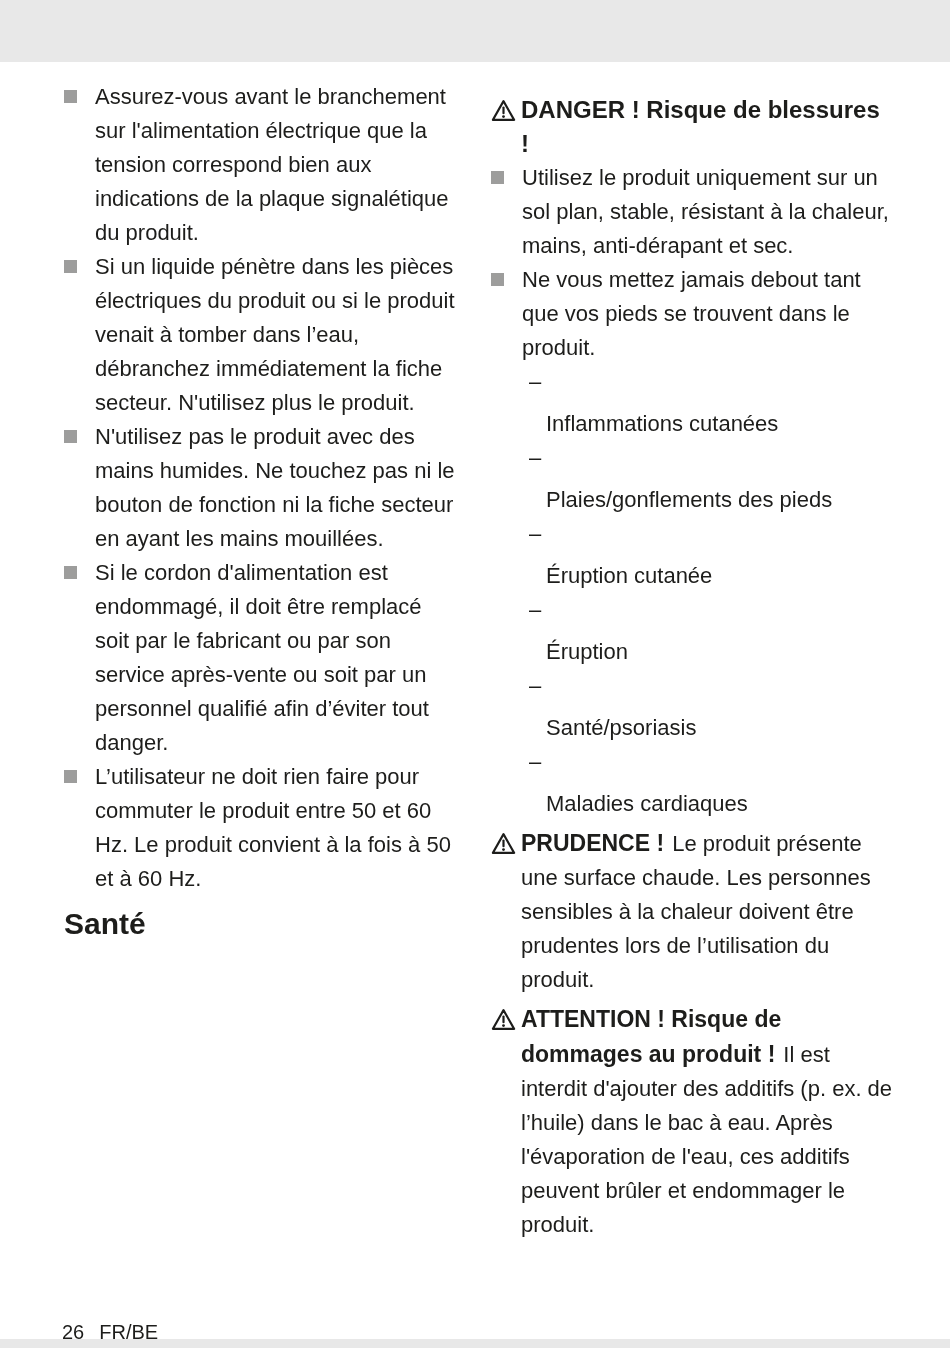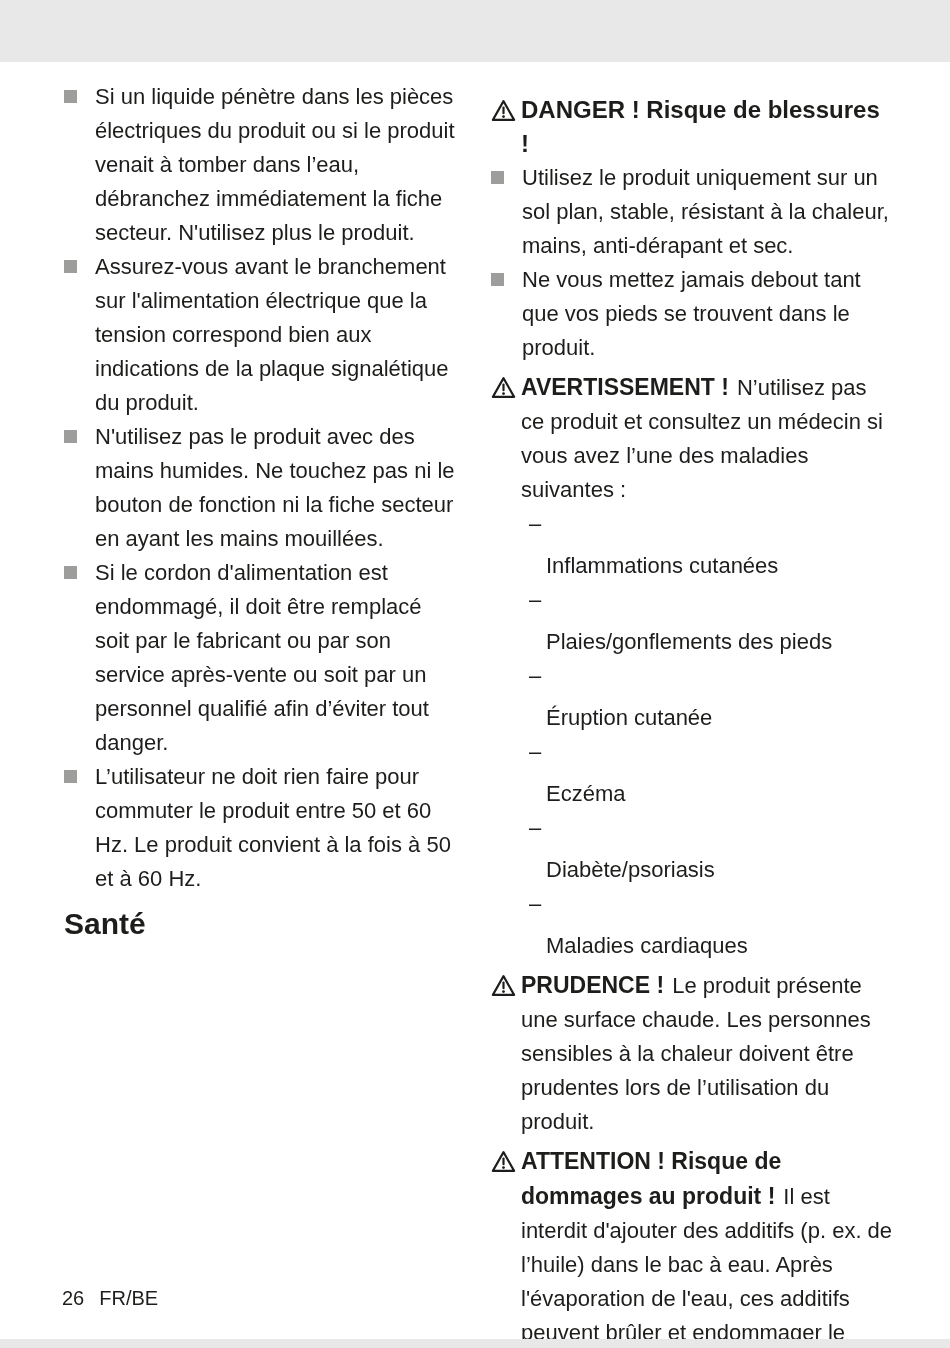--- a/index.html
+++ b/index.html
@@ -37,48 +37,48 @@
   .warn-body { flex:1; }
   .warn-title { font-weight:bold; font-size:23px; margin-right:0.35em; }
   .warn-heading-text { font-weight:bold; font-size:24px; }
 
   
   .dash-item { display:flex; margin-left:38px; }
   .dash { width:17px; flex:none; }
   .dash-text { flex:1;margin-top:42px; }
 
   .footer {
-    position:absolute; left:62px; bottom:38px;
+    position:absolute; left:62px; bottom:4px;
     font-size:20px; line-height:24px;
   }
   .footer .pg-num { margin-right:15px; }
 
   svg.warn-icon { display:block; }
 </style>
 </head>
 <body>
 
 <div class="page">
   <div class="band-top"></div>
 
   <div class="content">
 
     <div class="col-left">
 
       <div class="bullet-item">
         <span class="marker-col">
             <span class="sq"></span>
           </span>
-        <span class="bullet-text">Si un liquide pénètre dans les pièces électriques du produit ou si le produit venait à tomber dans l’eau, débranchez immédiatement la fiche secteur. N'utilisez plus le produit.</span>
+        <span class="bullet-text">Assurez-vous avant le branchement sur l'alimentation électrique que la tension correspond bien aux indications de la plaque signalétique du produit.</span>
       </div>
       <div class="bullet-item">
         <span class="marker-col">
             <span class="sq"></span>
           </span>
-        <span class="bullet-text">Assurez-vous avant le branchement sur l'alimentation électrique que la tension correspond bien aux indications de la plaque signalétique du produit.</span>
+        <span class="bullet-text">Si un liquide pénètre dans les pièces électriques du produit ou si le produit venait à tomber dans l’eau, débranchez immédiatement la fiche secteur. N'utilisez plus le produit.</span>
       </div>
       <div class="bullet-item">
         <span class="marker-col">
             <span class="sq"></span>
           </span>
         <span class="bullet-text">N'utilisez pas le produit avec des mains humides. Ne touchez pas ni le bouton de fonction ni la fiche secteur en ayant les mains mouillées.</span>
       </div>
       <div class="bullet-item">
         <span class="marker-col">
             <span class="sq"></span>
@@ -116,52 +116,40 @@
           </span>
         <span class="bullet-text">Utilisez le produit uniquement sur un sol plan, stable, résistant à la chaleur, mains, anti-dérapant et sec.</span>
       </div>
       <div class="bullet-item">
         <span class="marker-col">
             <span class="sq"></span>
           </span>
         <span class="bullet-text">Ne vous mettez jamais debout tant que vos pieds se trouvent dans le produit.</span>
       </div>
 
-      <div class="warn-block">
-        <span class="icon-col">
-          <svg class="warn-icon" width="25" height="23" viewBox="0 0 24 22">
-            <path d="M12 2 L22.2 20 H1.8 Z" fill="none" stroke="#1d1d1b" stroke-width="2" stroke-linejoin="round"></path>
-            <line x1="12" y1="8.2" x2="12" y2="13.6" stroke="#1d1d1b" stroke-width="2.1" stroke-linecap="round"></line>
-            <circle cx="12" cy="16.8" r="1.35" fill="#1d1d1b"></circle>
-          </svg>
-        </span>
-        <span class="warn-body">
-          <span class="warn-title">AVERTISSEMENT !</span><span>N’utilisez pas ce produit et consultez un médecin si vous avez l’une des maladies suivantes :</span>
-        </span>
-      </div>
 
       <div class="dash-item">
         <span class="dash">–</span>
         <span class="dash-text">Inflammations cutanées</span>
       </div>
       <div class="dash-item">
         <span class="dash">–</span>
         <span class="dash-text">Plaies/gonflements des pieds</span>
       </div>
       <div class="dash-item">
         <span class="dash">–</span>
         <span class="dash-text">Éruption cutanée</span>
       </div>
       <div class="dash-item">
         <span class="dash">–</span>
-        <span class="dash-text">Eczéma</span>
+        <span class="dash-text">Éruption</span>
       </div>
       <div class="dash-item">
         <span class="dash">–</span>
-        <span class="dash-text">Diabète/psoriasis</span>
+        <span class="dash-text">Santé/psoriasis</span>
       </div>
       <div class="dash-item">
         <span class="dash">–</span>
         <span class="dash-text">Maladies cardiaques</span>
       </div>
 
       <div class="warn-block">
         <span class="icon-col">
           <svg class="warn-icon" width="25" height="23" viewBox="0 0 24 22">
             <path d="M12 2 L22.2 20 H1.8 Z" fill="none" stroke="#1d1d1b" stroke-width="2" stroke-linejoin="round"></path>

